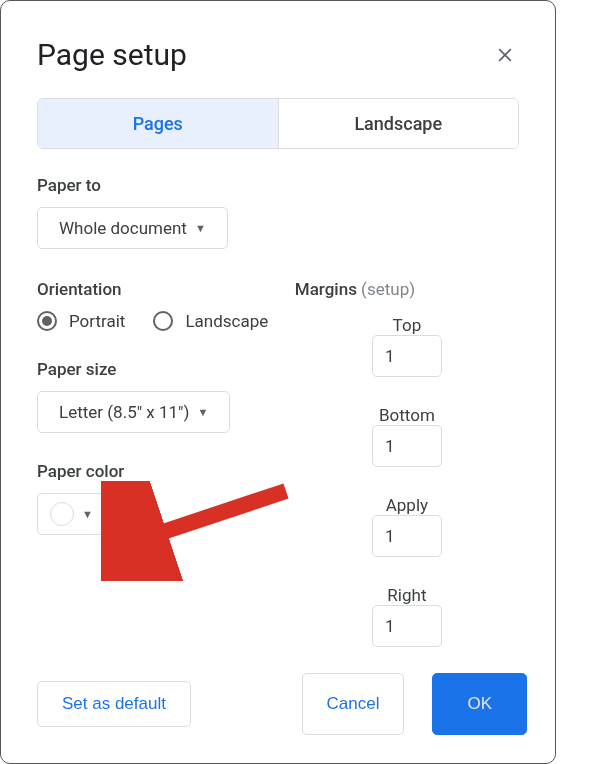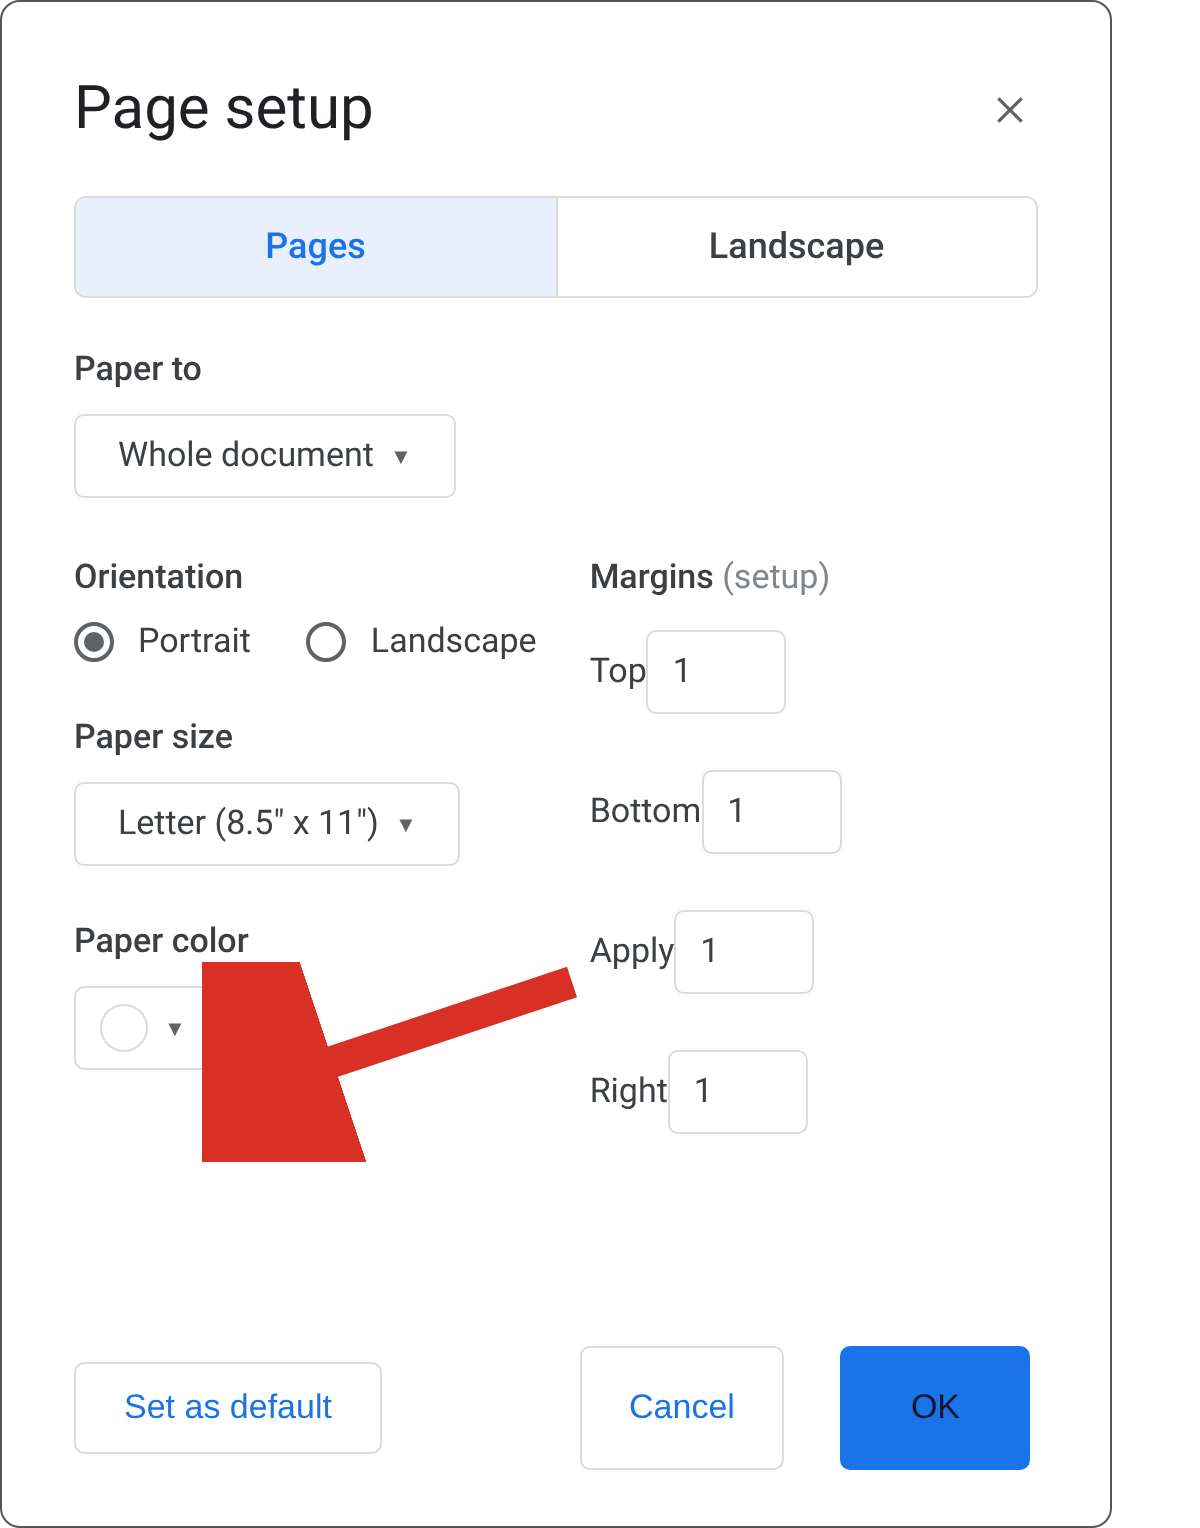--- a/index.html
+++ b/index.html
@@ -121,20 +121,21 @@
   }
   .margins-label .hint {
     color: #80868b;
     font-weight: 400;
   }
   .margin-row {
     display: flex;
     align-items: center;
     justify-content: flex-start;
     margin-bottom: 28px;
+    flex-direction: column;
   }
   .margin-name { font-size: 17px; }
   .margin-input {
     width: 70px;
     padding: 10px 12px;
     border: 1px solid #dadce0;
     border-radius: 5px;
     font-size: 17px;
     color: #3c4043;
     font-family: inherit;
@@ -151,38 +152,38 @@
   }
   .color-swatch {
     width: 24px; height: 24px;
     border-radius: 50%;
     border: 1px solid #dadce0;
     background: #fff;
   }
   .button-row {
     position: absolute;
     bottom: 28px;
-    left: 36px; right: 40px;
+    left: 36px; right: 28px;
     display: flex;
     justify-content: space-between;
     align-items: center;
   }
   .btn {
     padding: 12px 24px;
     border-radius: 5px;
     font-size: 17px;
     font-weight: 500;
     cursor: pointer;
     border: 1px solid #dadce0;
     background: #fff;
     color: #1a73e8;
   }
   .btn.primary {
     background: #1a73e8;
-    color: #0f172a;
+    color: #e5e5e5;
     border-color: #1a73e8;
     padding: 20px 34px;
   }
   .right-buttons { display: flex; gap: 28px; }
   .arrow-overlay {
     position: absolute;
     left: 100px; top: 480px;
     pointer-events: none;
   }
 </style>

